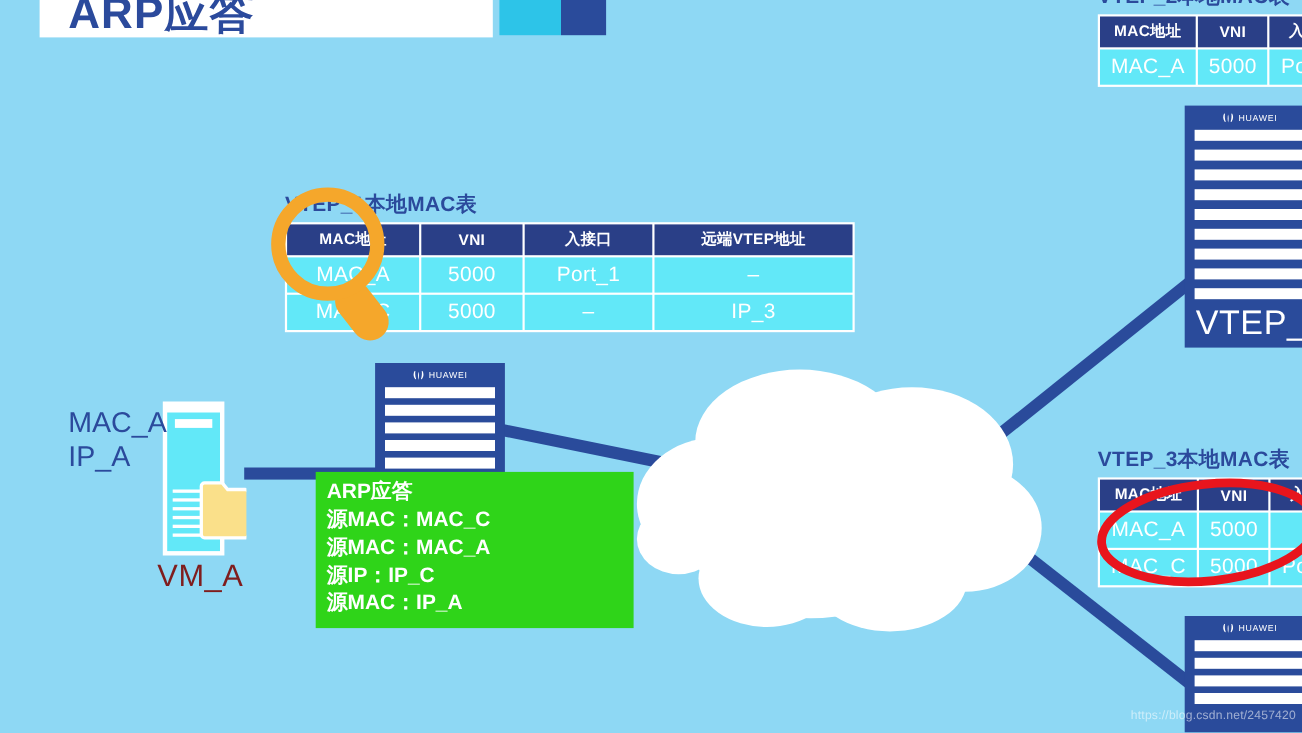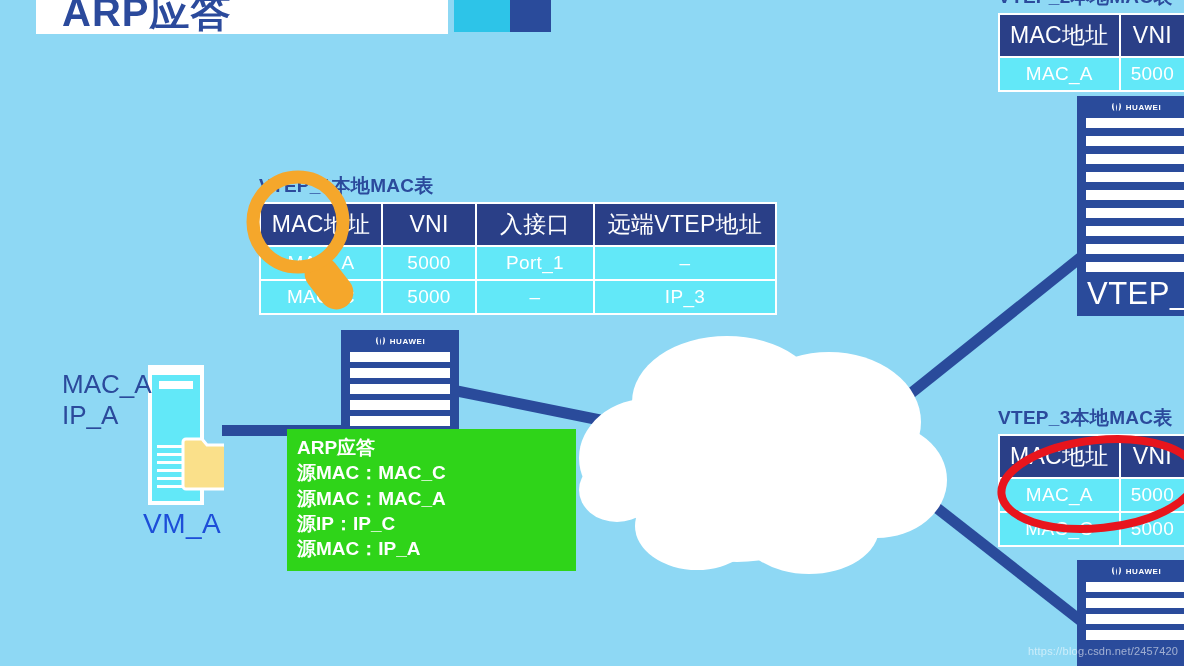--- a/index.html
+++ b/index.html
@@ -72,22 +72,22 @@
   }
   table.mac-table {
     border-collapse: separate;
     border-spacing: 2px;
     background: #ffffff;
     table-layout: fixed;
   }
   table.mac-table th {
     background: #2a3f87;
     color: #ffffff;
-    font-size: 23px;
-    font-weight: normal;
+    font-size: 14px;
+    font-weight: bold;
     padding: 5px 10px;
     text-align: center;
     white-space: nowrap;
     letter-spacing: 0.3px;
   }
   table.mac-table td {
     background: #62e8f8;
     color: #ffffff;
     font-size: 19px;
     padding: 5px 10px;
@@ -155,21 +155,21 @@
   .switch-logo {
     display: flex;
     align-items: center;
     gap: 4px;
     margin-bottom: 6px;
   }
   .switch-logo-mark { display: block; }
   .switch-logo-text {
     color: #ffffff;
     font-size: 8px;
-    font-weight: bold;
+    font-weight: normal;
     letter-spacing: 0.6px;
   }
   .switch-slots {
     width: 100%;
     padding: 0 9px;
     box-sizing: border-box;
     display: flex;
     flex-direction: column;
     gap: 6px;
   }
@@ -191,21 +191,21 @@
   #switch-vtep2 .switch-slots { gap: 8px; }
   #switch-vtep3 { left: 1077px; top: 560px; width: 118px; height: 106px; }
 
   
   .host { position: absolute; left: 146px; top: 363px; width: 78px; height: 145px; }
   .host-label {
     position: absolute;
     left: 143px;
     top: 508px;
     font-size: 28px;
-    color: #1d4ed8;
+    color: #7f1d1d;
     letter-spacing: 0.5px;
     white-space: nowrap;
   }
   .host-addr {
     position: absolute;
     left: 62px;
     top: 369px;
     font-size: 26px;
     line-height: 1.18;
     color: #2b4a9c;

